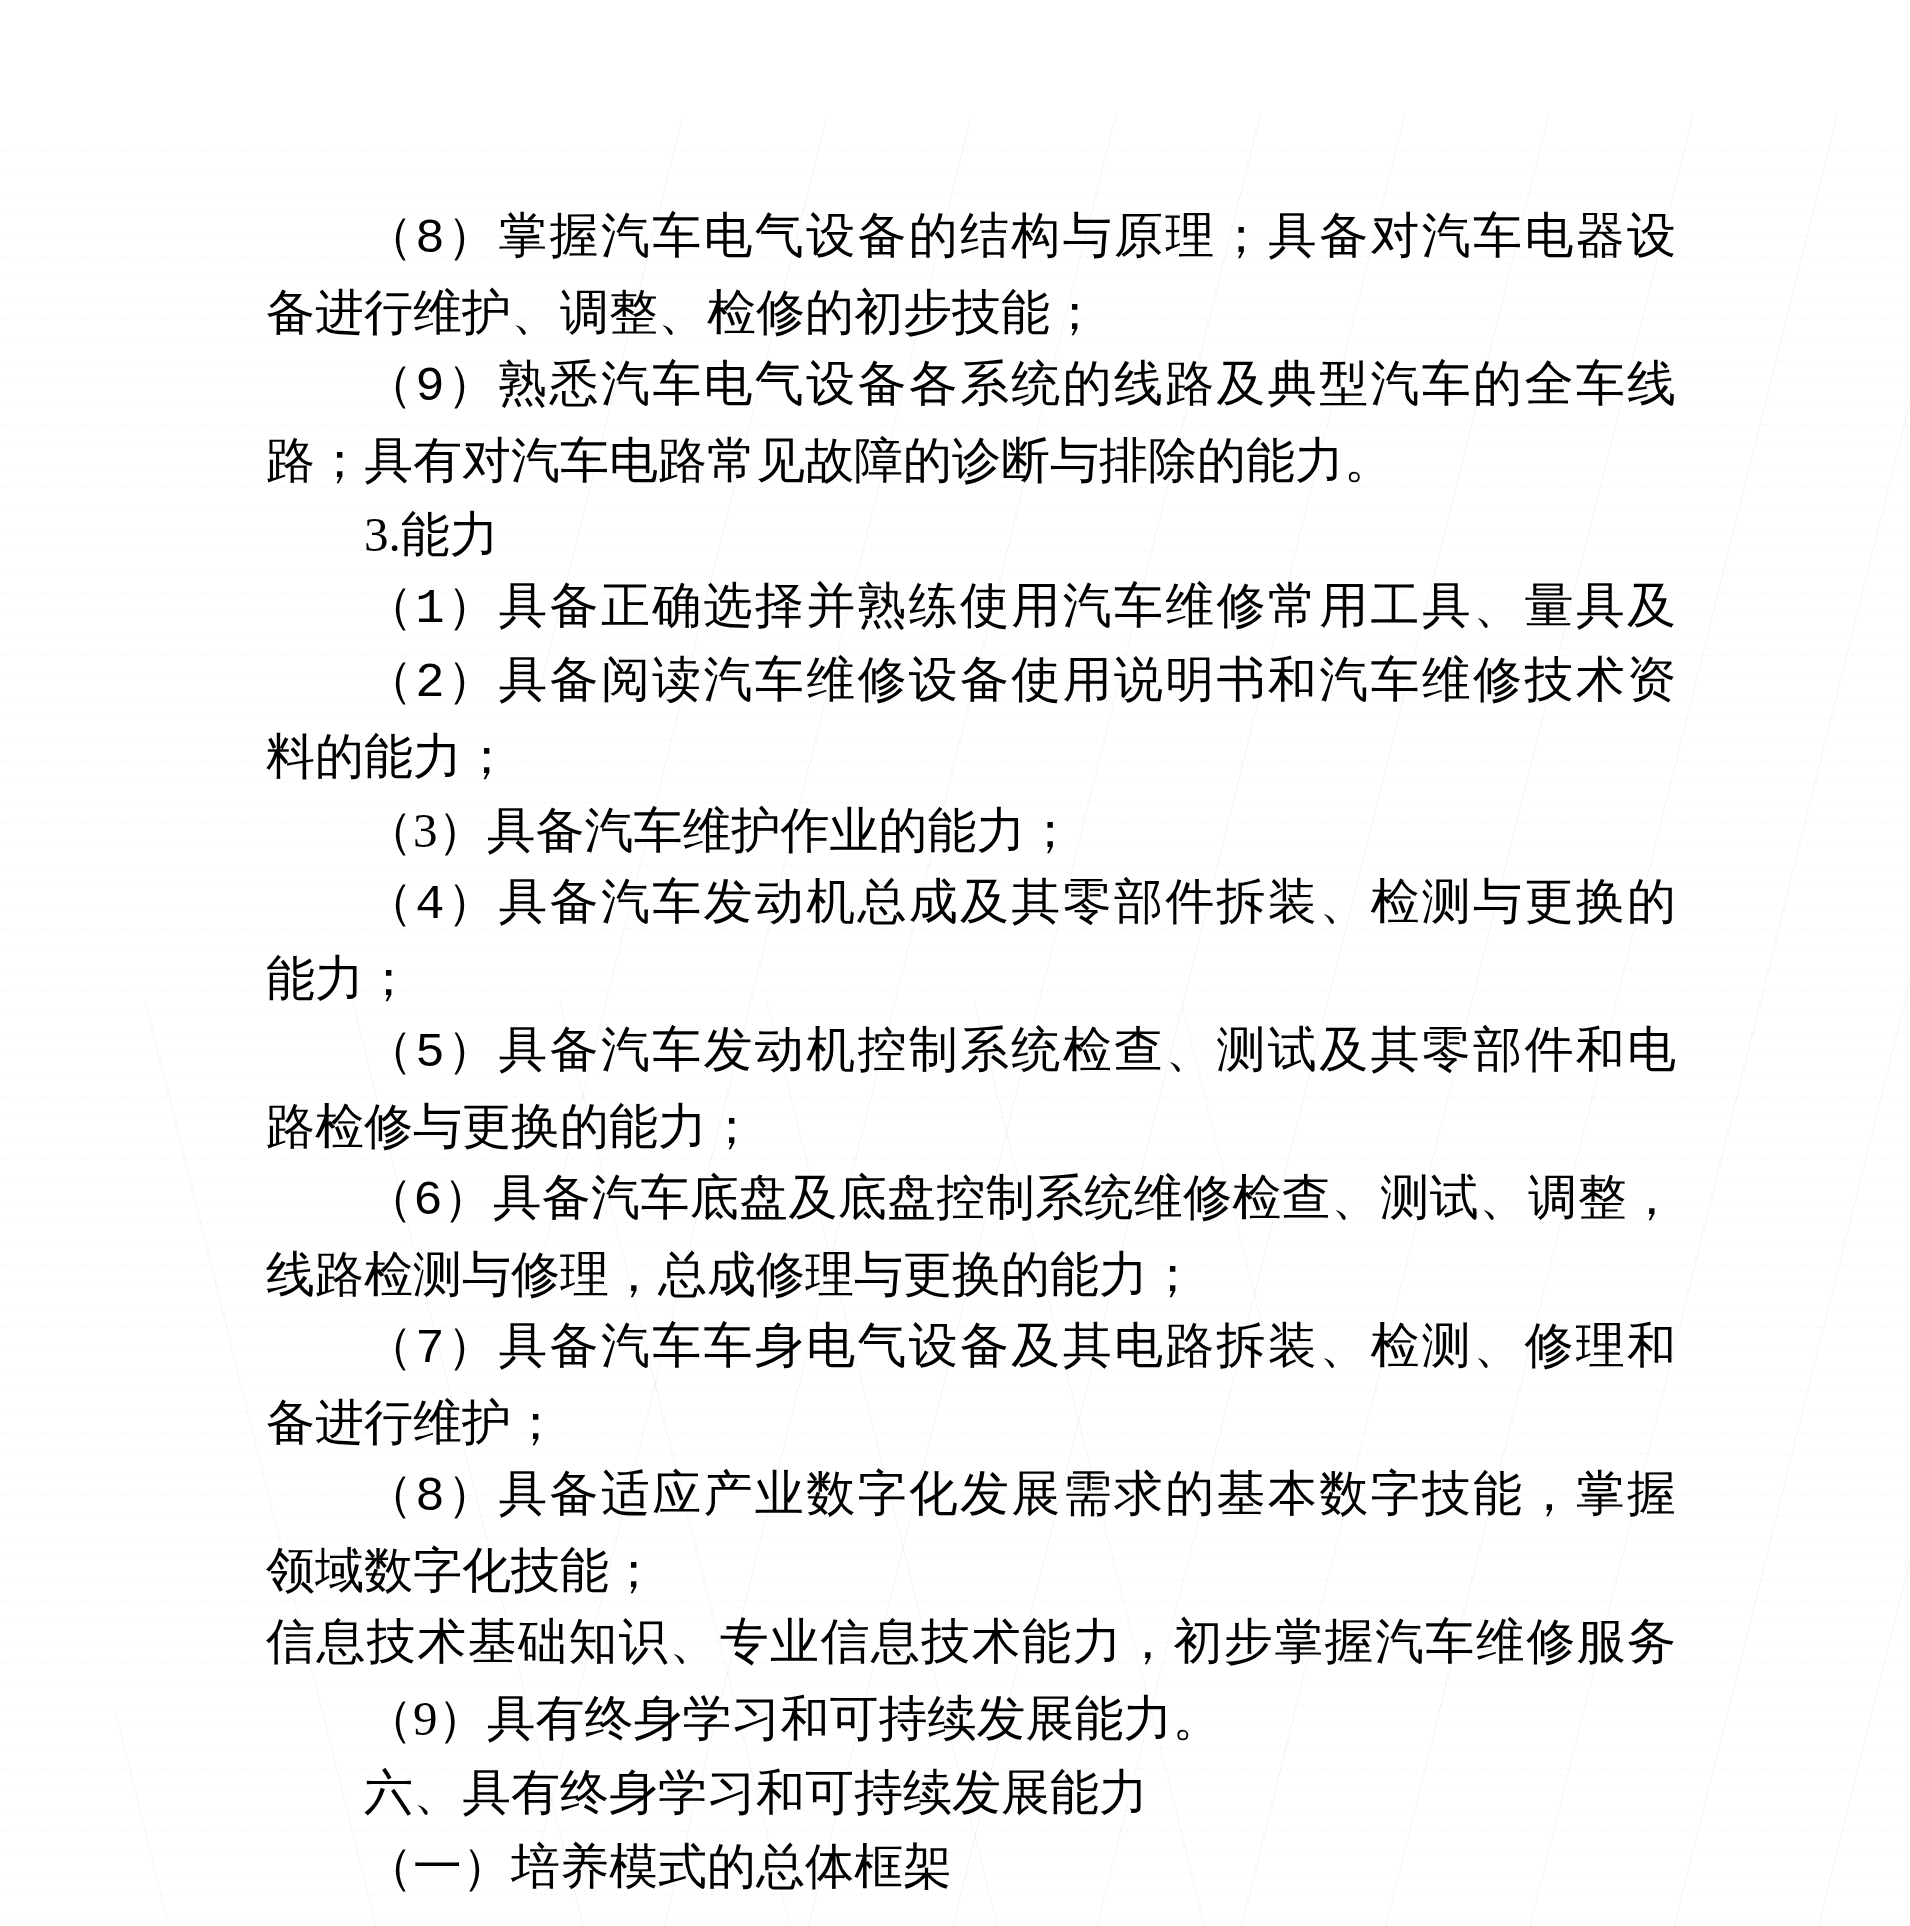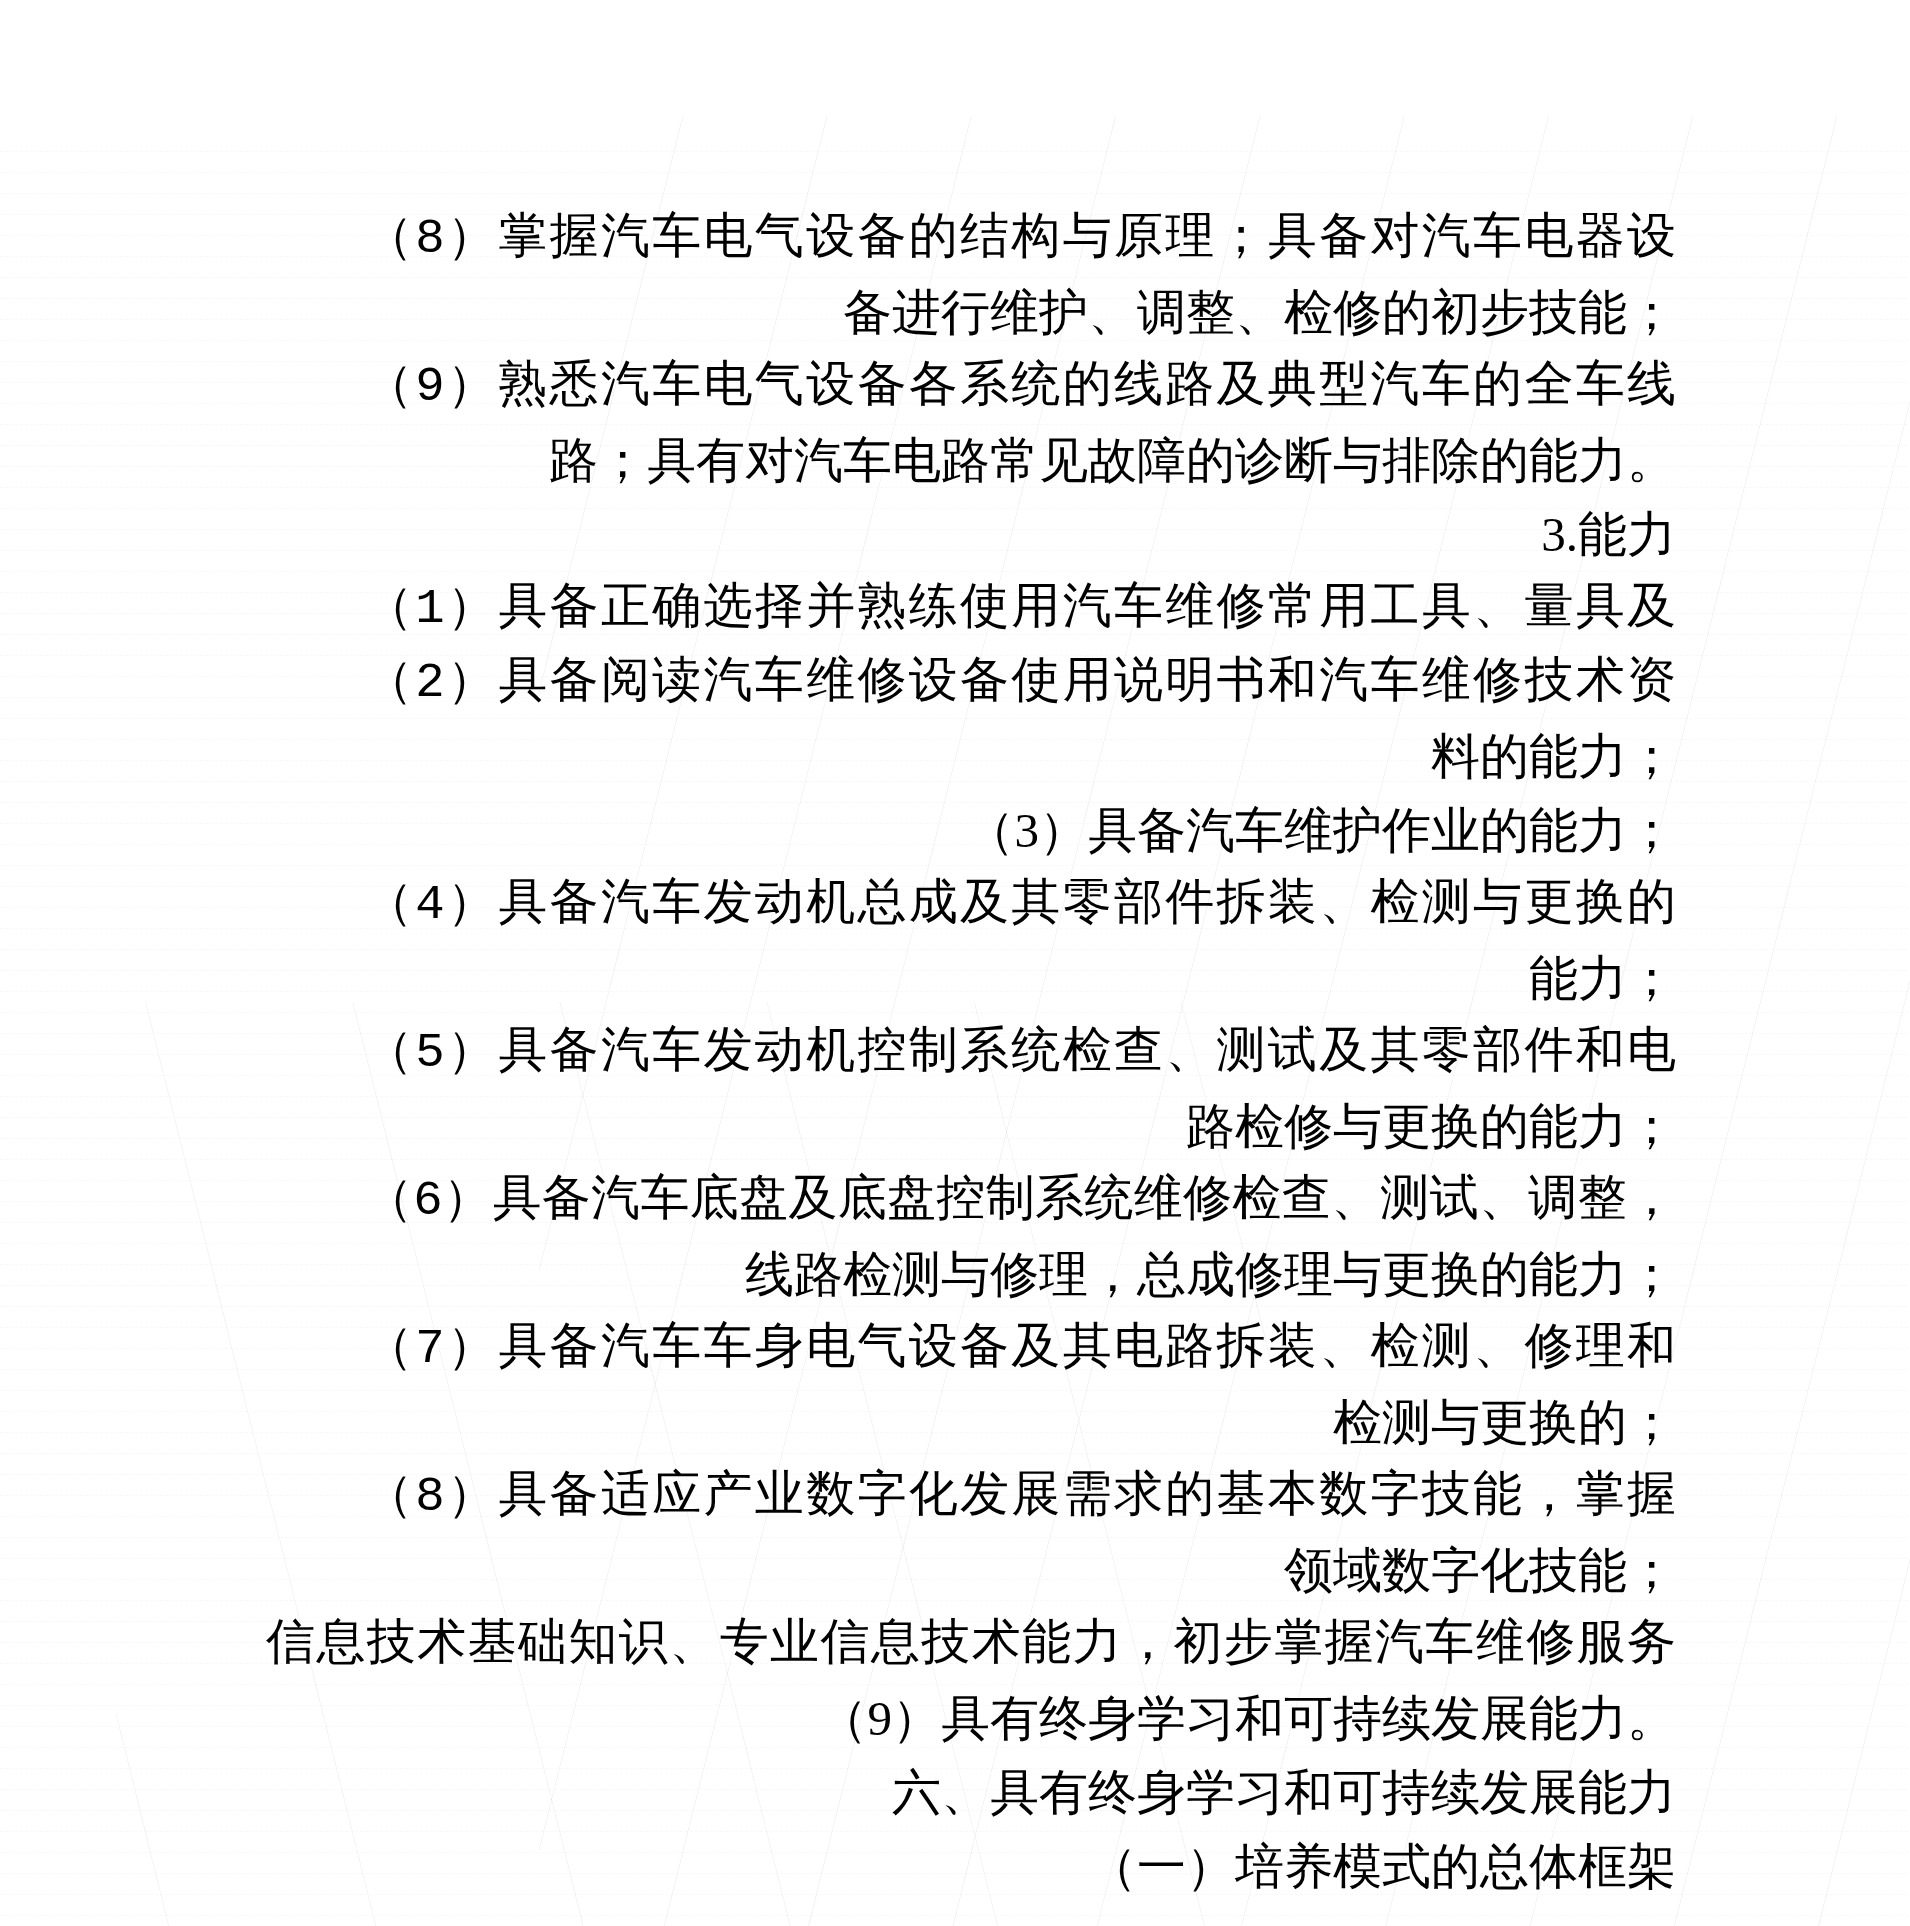--- a/index.html
+++ b/index.html
@@ -45,21 +45,21 @@
     position: absolute;
     left: 266px;
     top: 202px;
     width: 1410px;
   }
   .line {
     height: 74px;
     line-height: 74px;
     font-size: 49px;
     white-space: normal;
-    text-align: right;
+    text-align: left;
   }
   .indent { text-indent: 2em; }
   .jfull { text-align: justify; text-align-last: justify; font-family: Liberation Mono, monospace; }
   .bold { font-weight: 400; }
 </style>
 </head>
 <body>
 
 <div class="page">
 
@@ -77,21 +77,21 @@
     <div class="line indent jfull">（2）具备阅读汽车维修设备使用说明书和汽车维修技术资</div>
     <div class="line">料的能力；</div>
     <div class="line indent">（3）具备汽车维护作业的能力；</div>
     <div class="line indent jfull">（4）具备汽车发动机总成及其零部件拆装、检测与更换的</div>
     <div class="line">能力；</div>
     <div class="line indent jfull">（5）具备汽车发动机控制系统检查、测试及其零部件和电</div>
     <div class="line">路检修与更换的能力；</div>
     <div class="line indent jfull">（6）具备汽车底盘及底盘控制系统维修检查、测试、调整，</div>
     <div class="line">线路检测与修理，总成修理与更换的能力；</div>
     <div class="line indent jfull">（7）具备汽车车身电气设备及其电路拆装、检测、修理和</div>
-    <div class="line">检测与更换的；</div>
+    <div class="line">备进行维护；</div>
     <div class="line indent jfull">（8）具备适应产业数字化发展需求的基本数字技能，掌握</div>
     <div class="line">领域数字化技能；</div>
     <div class="line jfull">信息技术基础知识、专业信息技术能力，初步掌握汽车维修服务</div>
     <div class="line indent">（9）具有终身学习和可持续发展能力。</div>
     <div class="line bold indent">六、具有终身学习和可持续发展能力</div>
     <div class="line indent">（一）培养模式的总体框架</div>
 
   </div>
 
 </div>

